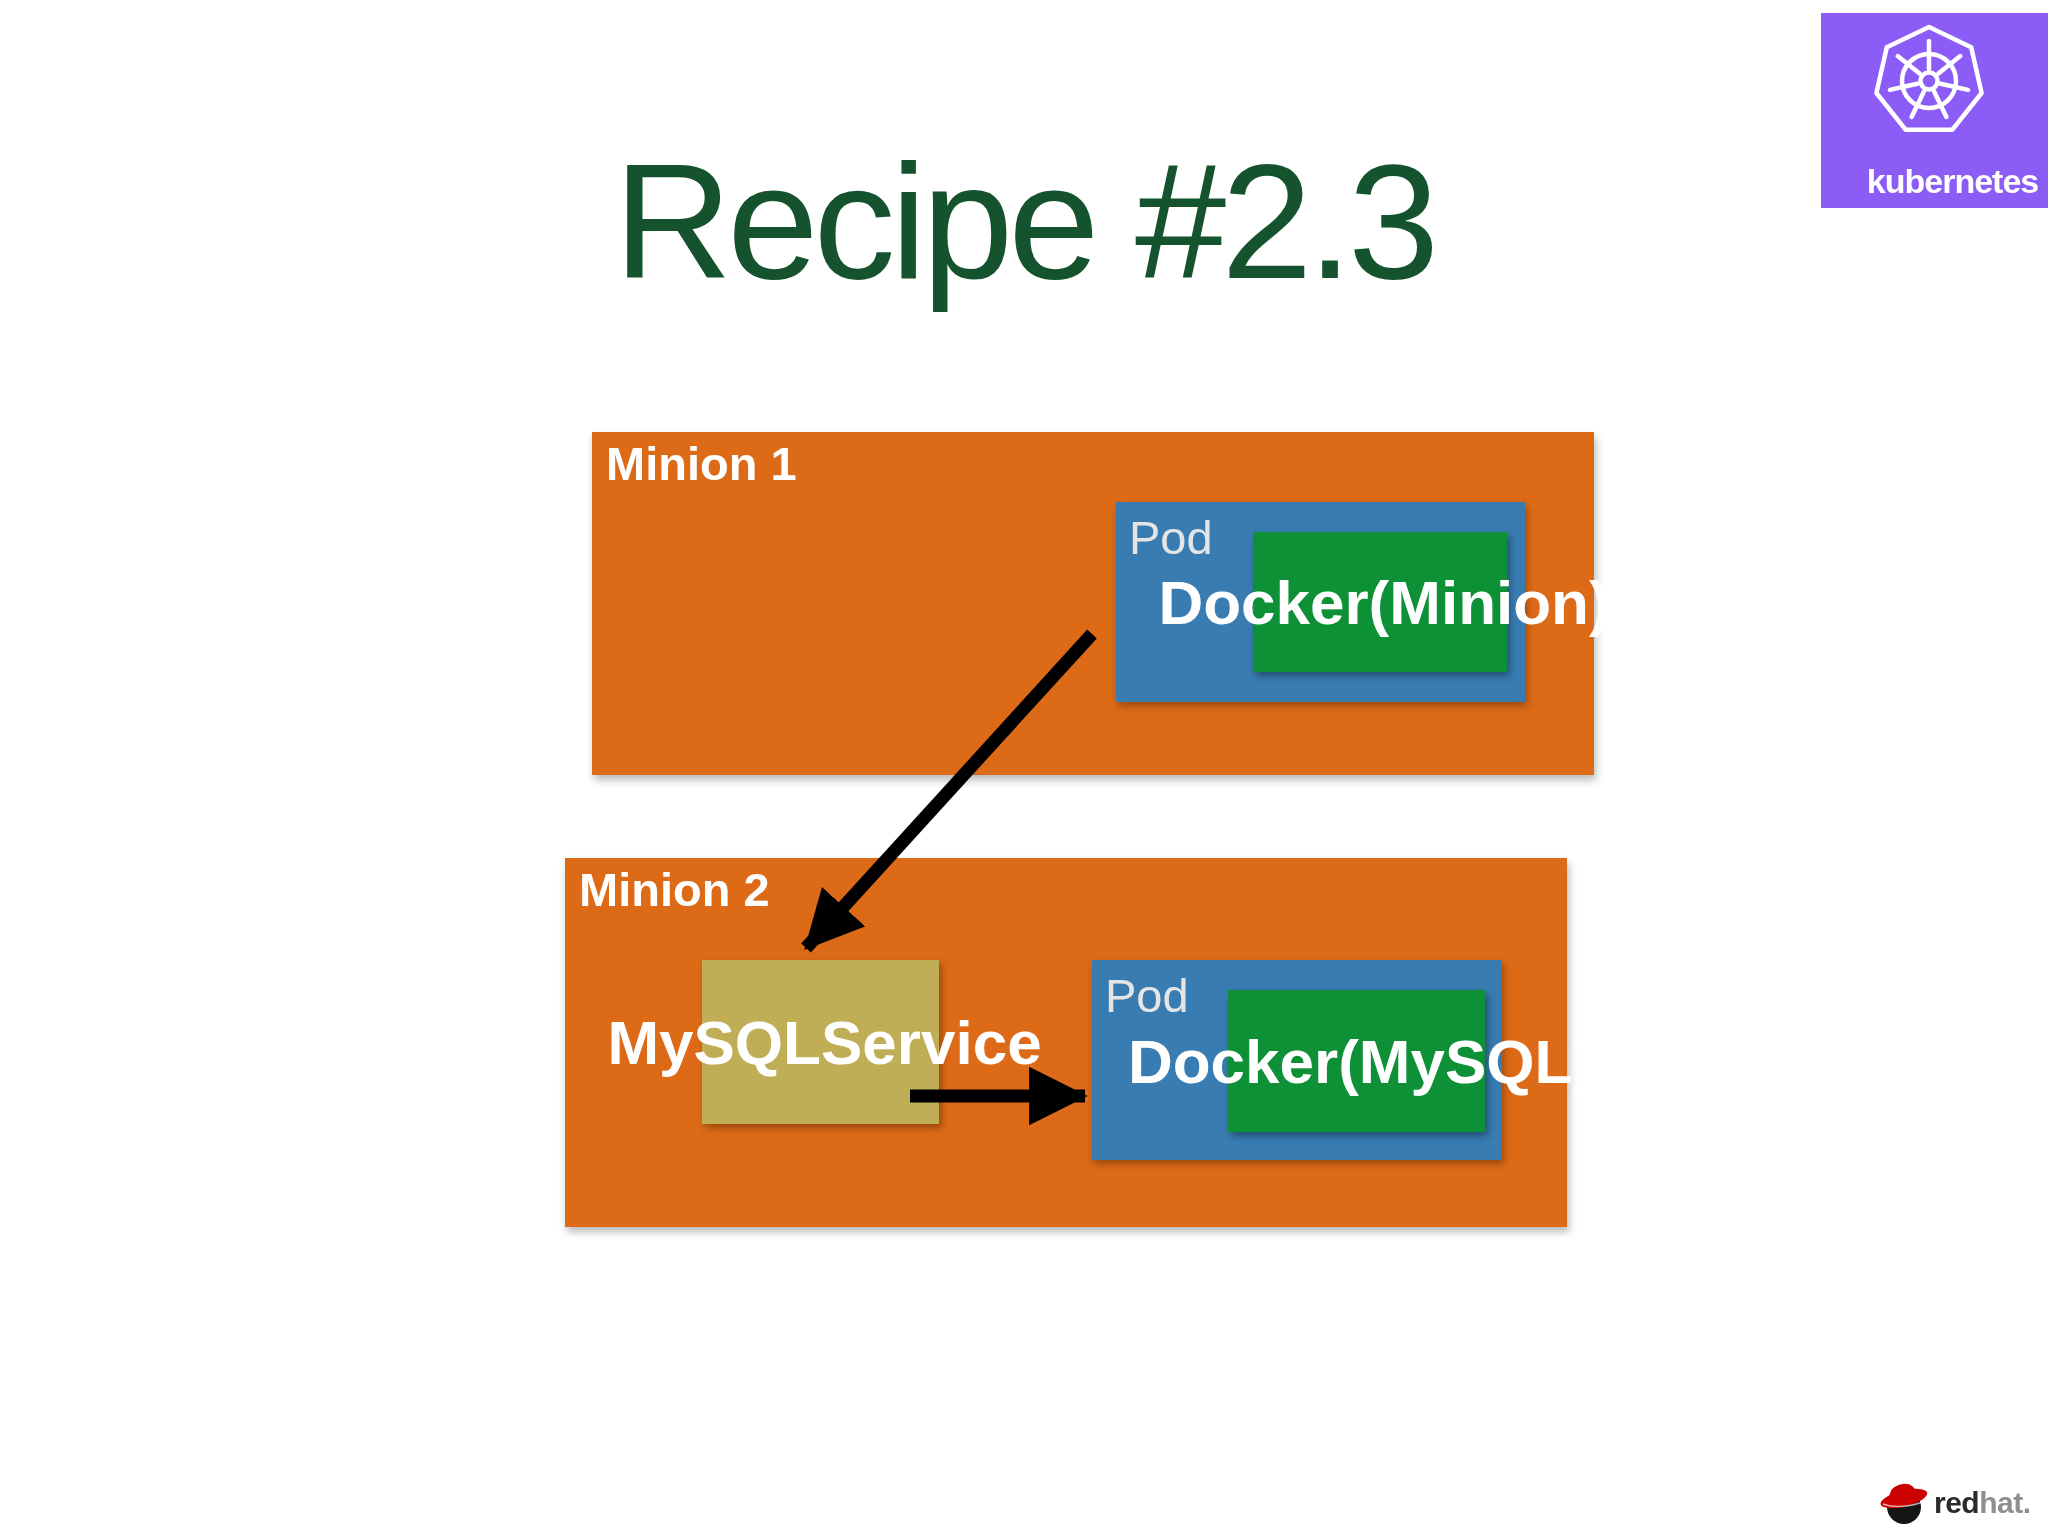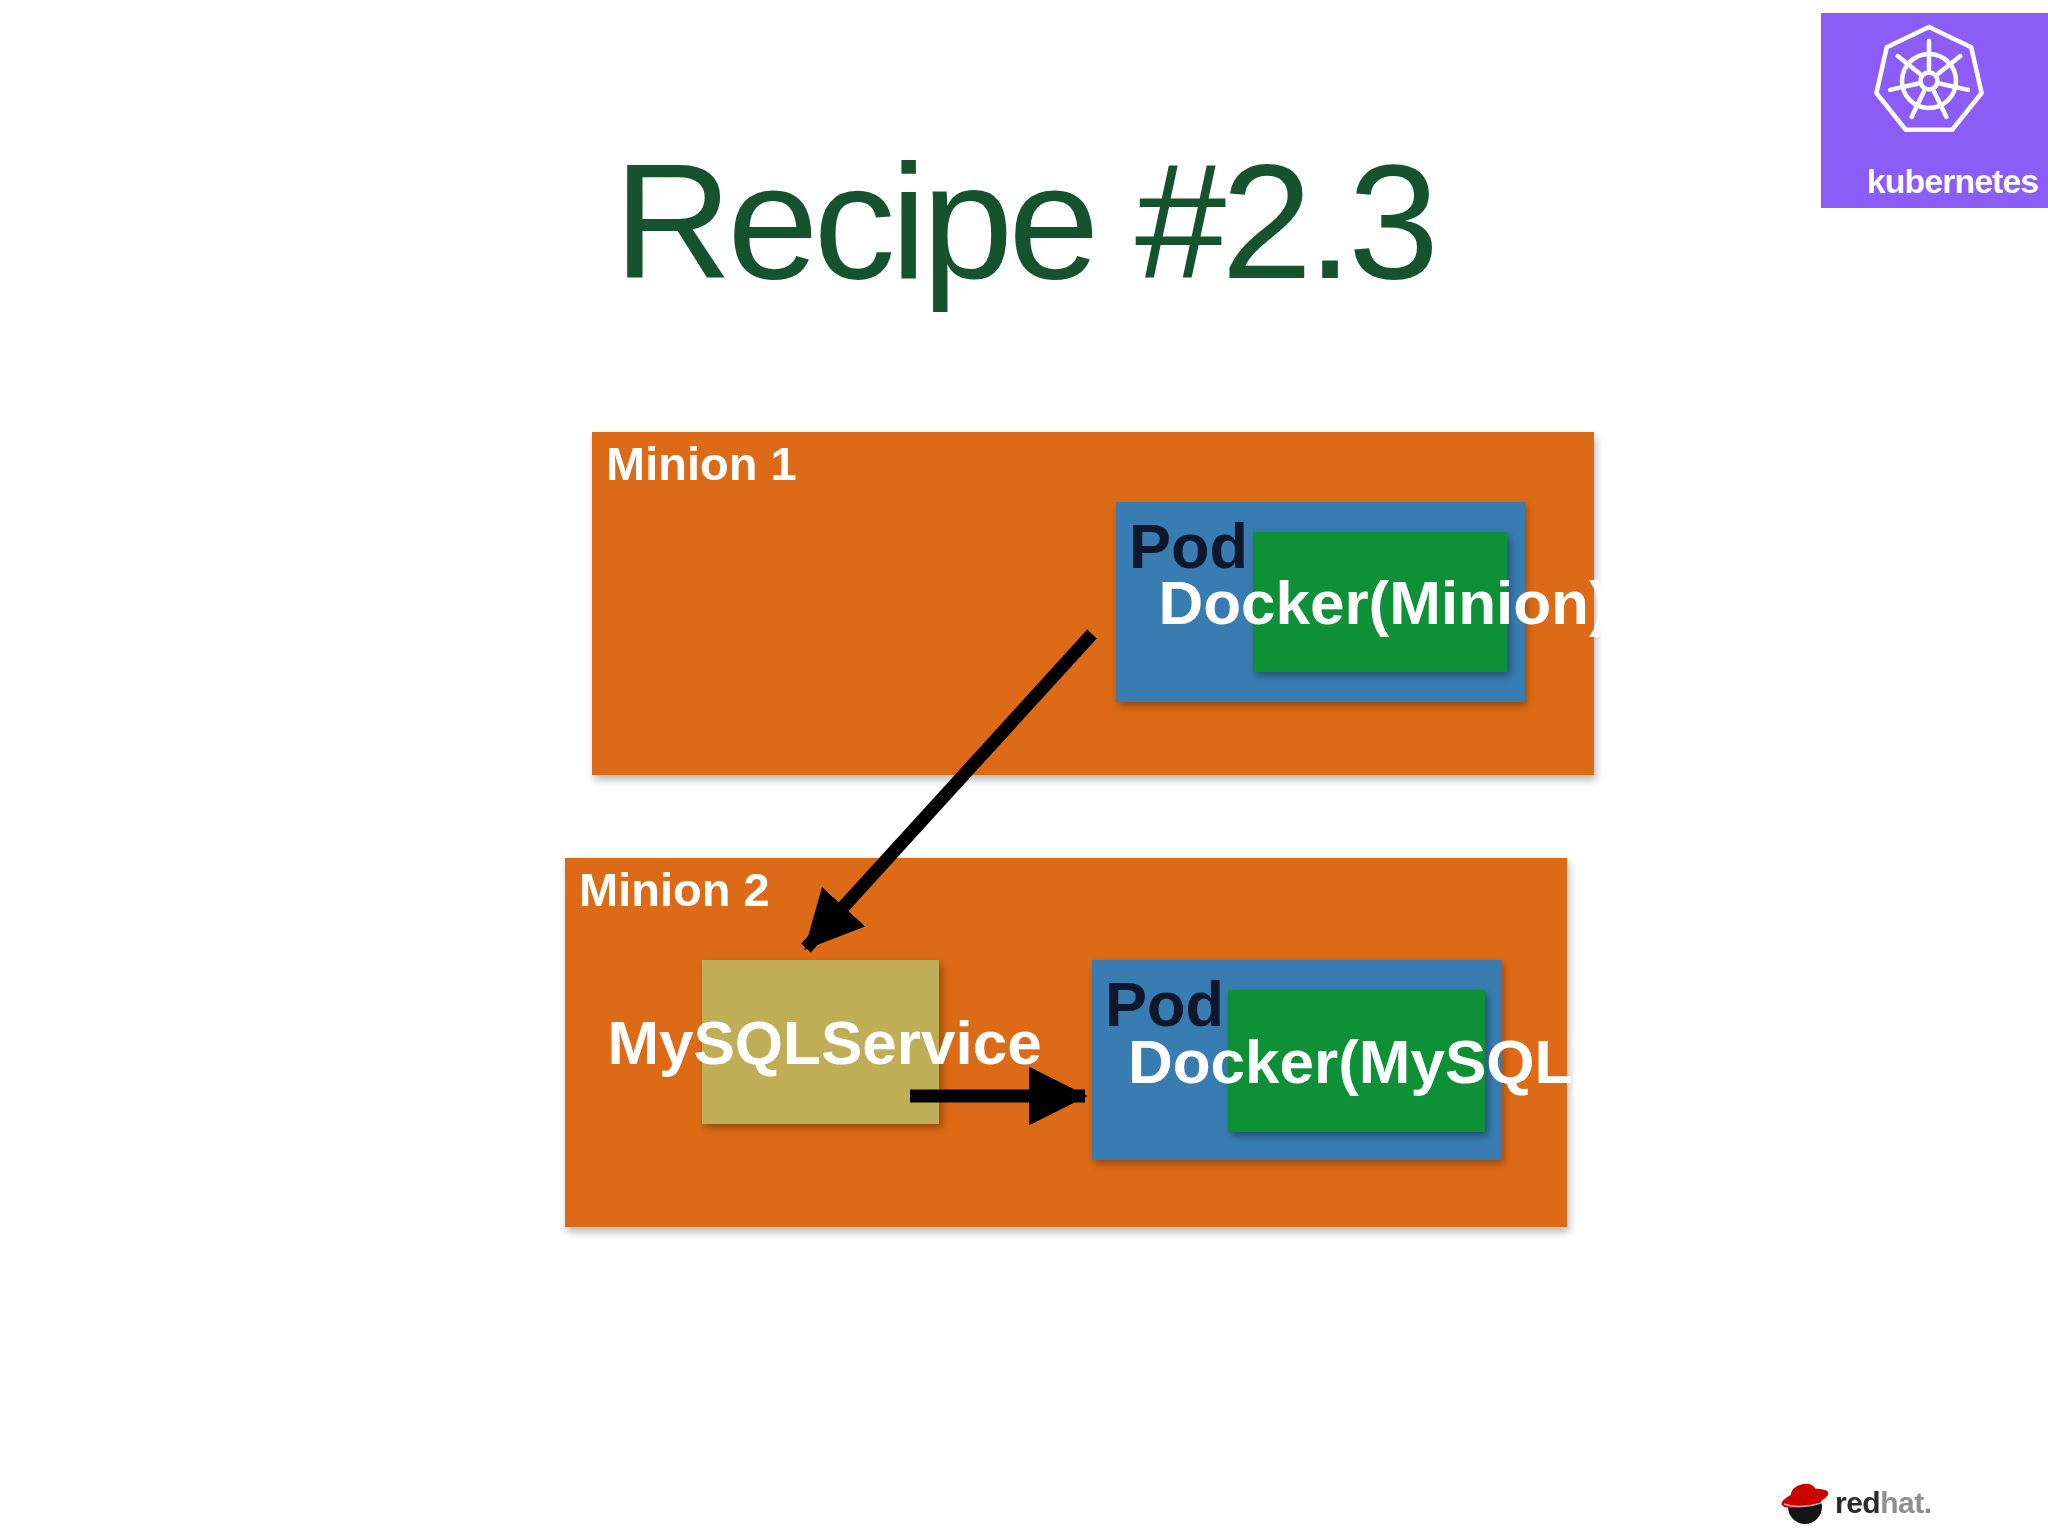--- a/index.html
+++ b/index.html
@@ -18,36 +18,36 @@
   
   .minion{position:absolute;left:565px;width:1002px;box-shadow:2px 5px 8px rgba(0,0,0,.28);}
   #minion1{top:432px;height:343px;}
   #minion2{top:858px;height:369px;}
   .minion-label{position:absolute;left:14px;top:4px;font-size:47px;font-weight:700;color:#fff;}
 
   
   .pod{position:absolute;box-shadow:2px 4px 7px rgba(0,0,0,.30);}
   #pod1{left:524px;top:70px;width:409px;height:200px;}
   #pod2{left:527px;top:102px;width:410px;height:200px;}
-  .pod-label{position:absolute;left:13px;top:8px;font-size:63px;font-weight:700;color:#0f172a;}
+  .pod-label{position:absolute;left:13px;top:8px;font-size:47px;font-weight:400;color:#e5e5e5;}
 
   
   .cbox{position:absolute;display:flex;align-items:center;justify-content:center;
         color:#fff;font-weight:700;font-size:62px;line-height:55px;text-align:center;
         box-shadow:3px 4px 7px rgba(0,0,0,.35);padding-left:8px;}
   #green1{left:137px;top:30px;width:246px;height:140px;}
   #green2{left:136px;top:30px;width:249px;height:142px;}
   #service{left:113px;top:102px;width:229px;height:164px;box-shadow:3px 4px 7px rgba(0,0,0,.30);margin-left:24px;}
 
   
   .arrows{position:absolute;left:0;top:0;width:2048px;height:1536px;pointer-events:none;}
   .arrow-line{stroke-width:13px;}
 
   
-  .redhat{position:absolute;left:1780px;top:1480px;display:flex;align-items:center;}
+  .redhat{position:absolute;left:1879px;top:1480px;display:flex;align-items:center;}
   .rh-hat-icon{margin-right:5px;}
   .rh-text{font-size:30px;font-weight:700;letter-spacing:-0.5px;line-height:1;}
 </style>
 </head>
 <body>
 
 <div class="slide">
 
   <div class="title">Recipe #2.3</div>
 

